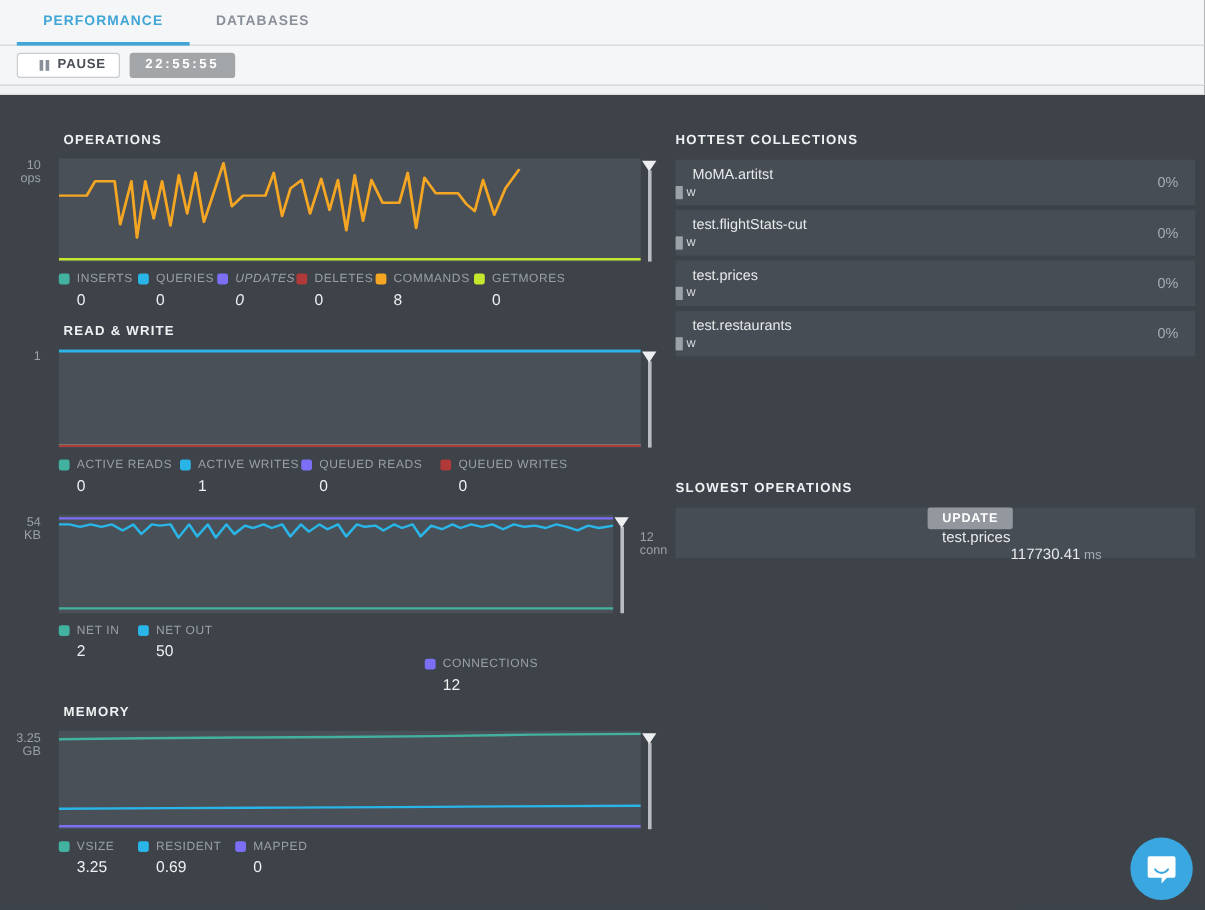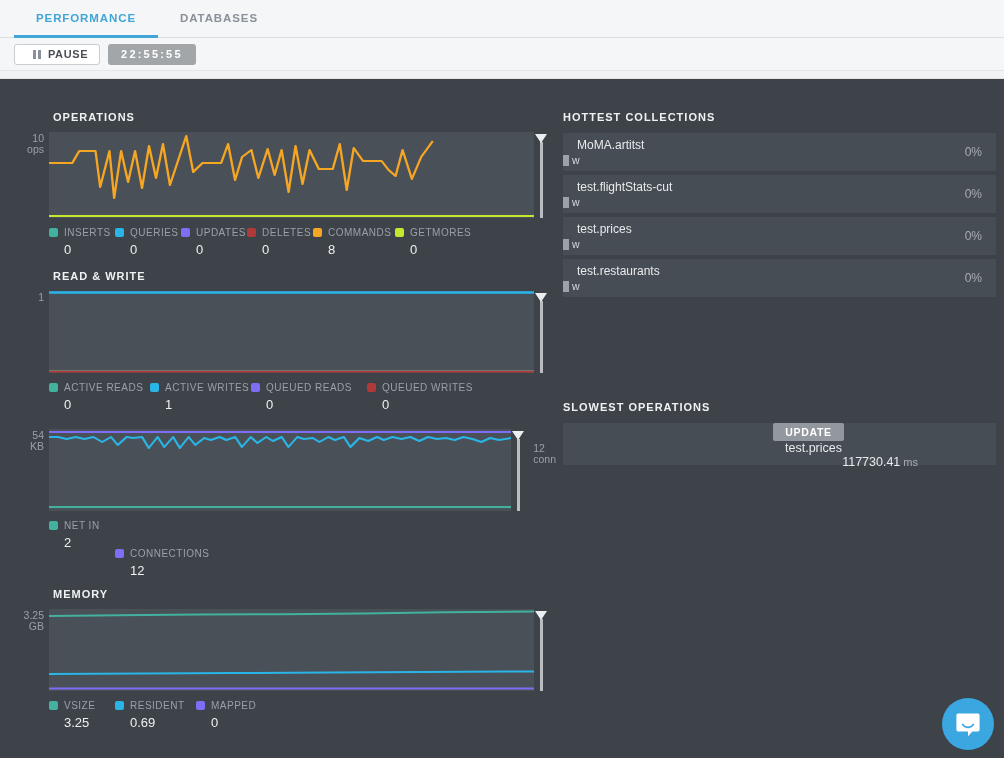--- a/index.html
+++ b/index.html
@@ -87,21 +87,21 @@
   }
 
   
   .chart-block { position: absolute; left: 0; width: 556px; }
   .chart-block .section-title { margin-left: 53px; margin-bottom: 9px; }
 
   .chart-row { display: flex; align-items: flex-start; }
   .y-axis {
     width: 49px;
     text-align: right;
-    padding-right: 5px;
+    padding-right: 15px;
     padding-top: 1px;
     color: #9aa0a6;
     font-size: 10.5px;
     line-height: 11px;
   }
   .plot {
     position: relative;
     background: #4a5057;
     flex: 1 0 auto;
   }
@@ -269,21 +269,21 @@
             </div>
           <div class="legend-value">0</div>
         </div>
         <div class="legend-item" style="width:66px;">
           <div class="legend-head">
               <span class="swatch" style="background:#29b5e8"></span>
               <span class="legend-label">QUERIES</span>
             </div>
           <div class="legend-value">0</div>
         </div>
-        <div class="legend-item" style="width:66px;">
+        <div class="legend-item" style="width:66px;font-style:italic;">
           <div class="legend-head">
               <span class="swatch" style="background:#7c6ff5"></span>
               <span class="legend-label">UPDATES</span>
             </div>
           <div class="legend-value">0</div>
         </div>
         <div class="legend-item" style="width:66px;">
           <div class="legend-head">
               <span class="swatch" style="background:#b03a3a"></span>
               <span class="legend-label">DELETES</span>
@@ -381,20 +381,27 @@
         </div>
       </div>
       <div class="legend">
         <div class="legend-item" style="width:66px;">
           <div class="legend-head">
               <span class="swatch" style="background:#43b1a0"></span>
               <span class="legend-label">NET IN</span>
             </div>
           <div class="legend-value">2</div>
         </div>
+        <div class="legend-item" style="width:239px;">
+          <div class="legend-head">
+              <span class="swatch" style="background:#29b5e8"></span>
+              <span class="legend-label">NET OUT</span>
+            </div>
+          <div class="legend-value">50</div>
+        </div>
         <div class="legend-item" style="width:116px;margin-top:28px;">
           <div class="legend-head">
               <span class="swatch" style="background:#7c6ff5"></span>
               <span class="legend-label">CONNECTIONS</span>
             </div>
           <div class="legend-value">12</div>
         </div>
       </div>
     </div>
 

